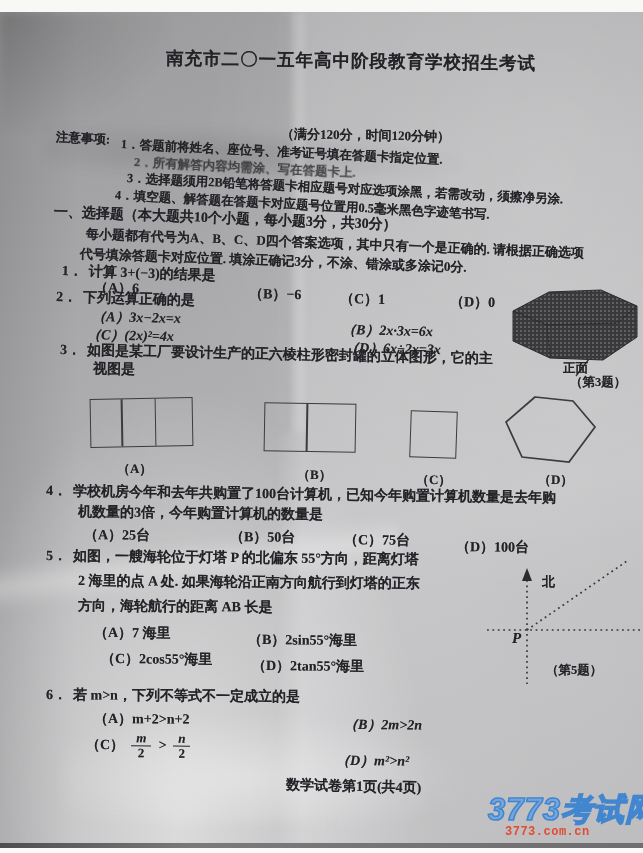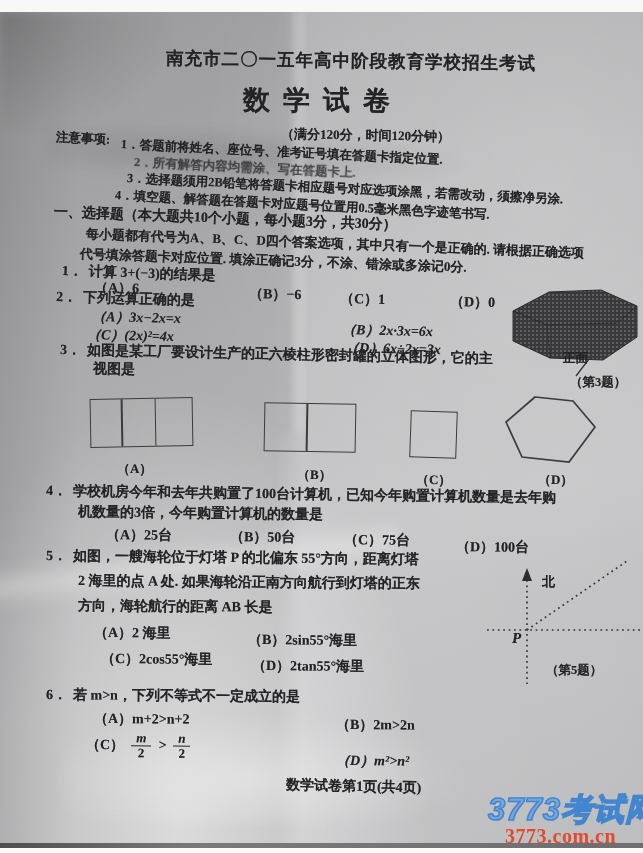--- a/index.html
+++ b/index.html
@@ -27,43 +27,42 @@
   .subtitle{font-size:27px;letter-spacing:13px}
   .figbox{position:absolute;border:1.6px solid #3b3b3e;}
   .divline{position:absolute;top:0;width:1.6px;height:100%;background:#3b3b3e;}
   .frow{display:flex;align-items:center;gap:7px}
   .frac{display:inline-block;text-align:center;font-style:italic;line-height:1.05}
   .fnum{display:block;border-bottom:1.4px solid #232327;padding:0 5px;font-size:13px}
   .fden{display:block;font-style:normal;font-size:13px}
   .wm1{position:absolute;left:488px;top:789px;font-family:"Liberation Sans","DejaVu Sans",sans-serif;
        font-weight:700;font-style:italic;font-size:31px;letter-spacing:1px;white-space:nowrap;
        color:rgba(235,243,252,0.30);-webkit-text-stroke:1.6px #4286cf;text-shadow:0 0 1px #4286cf;}
-  .wm2{position:absolute;left:505px;top:825px;font-family:Liberation Serif, serif;
-       font-weight:700;font-size:20px;letter-spacing:0.5px;color:#e14b31;white-space:nowrap;}
+  .wm2{position:absolute;left:505px;top:825px;font-family:Liberation Mono, monospace;
+       font-weight:700;font-size:12px;letter-spacing:0.5px;color:#e14b31;white-space:nowrap;}
   svg{position:absolute;overflow:hidden}
 </style>
 </head>
 <body>
 
 <div class="photo">
 
   <div class="paper">
     <div class="crease" style="left:45px;top:115px;width:430px;height:58px;transform:rotate(2.5deg);background:radial-gradient(ellipse at 40% 50%, rgba(30,30,35,0.14), rgba(0,0,0,0) 70%);filter:blur(4px);"></div>
     <div class="crease" style="left:285px;top:0;width:22px;height:420px;background:linear-gradient(to right, rgba(0,0,0,0.08), rgba(255,255,255,0.18) 60%, rgba(255,255,255,0));filter:blur(3px);"></div>
     <div class="crease" style="left:-20px;top:530px;width:420px;height:46px;transform:rotate(-7deg);background:linear-gradient(to bottom, rgba(255,255,255,0), rgba(255,255,255,0.28), rgba(255,255,255,0));filter:blur(5px);"></div>
     <div class="crease" style="left:0;top:0;width:170px;height:120px;background:radial-gradient(ellipse at 0% 0%, rgba(0,0,0,0.16), rgba(0,0,0,0) 75%);filter:blur(4px);"></div>
     <div class="crease" style="left:60px;top:700px;width:420px;height:110px;background:radial-gradient(ellipse at 45% 60%, rgba(255,255,255,0.35), rgba(255,255,255,0) 70%);filter:blur(6px);"></div>
   </div>
 
   <div class="strip-top"></div>
   <div class="strip-dark"></div>
   <div class="strip-bot"></div>
 
   <div class="t w7 title" style="left:166px;top:46px;transform:rotate(0.8deg)">南充市二〇一五年高中阶段教育学校招生考试</div>
-  <div class="t w7 subtitle" style="left:243px;top:82px;transform:rotate(0.2deg)">数学试卷</div>
   <div class="t w6 f13" style="left:281px;top:125px;transform:rotate(1deg)">（满分120分，时间120分钟）</div>
 
   <div class="t w7 f12" style="left:56px;top:129px;transform:rotate(2.8deg)">注意事项:</div>
   <div class="t w6 f12" style="left:121px;top:136px;transform:rotate(2.8deg)">1．答题前将姓名、座位号、准考证号填在答题卡指定位置.</div>
   <div class="t w6 f12" style="left:134px;top:154px;transform:rotate(2.8deg);opacity:0.75;filter:blur(0.5px)">2．所有解答内容均需涂、写在答题卡上.</div>
   <div class="t w6 f12" style="left:127px;top:170px;transform:rotate(2.8deg)">3．选择题须用2B铅笔将答题卡相应题号对应选项涂黑，若需改动，须擦净另涂.</div>
   <div class="t w6 f12" style="left:115px;top:187px;transform:rotate(3deg)">4．填空题、解答题在答题卡对应题号位置用0.5毫米黑色字迹笔书写.</div>
 
   <div class="t w7 f14" style="left:54px;top:203px;transform:rotate(2.2deg)">一、选择题（本大题共10个小题，每小题3分，共30分）</div>
   <div class="t w6 f13" style="left:86px;top:225px;transform:rotate(2.2deg)">每小题都有代号为A、B、C、D四个答案选项，其中只有一个是正确的. 请根据正确选项</div>
@@ -95,21 +94,21 @@
       <pattern id="dots" width="4" height="4" patternUnits="userSpaceOnUse">
         <rect width="4" height="4" fill="#39393c"></rect>
         <circle cx="2" cy="2" r="0.9" fill="#737376"></circle>
       </pattern>
     </defs>
     <polygon points="10,30 46,11 98,9 134,25 134,56 100,79 47,77 10,60" fill="url(#dots)" stroke="#2a2a2c" stroke-width="1"></polygon>
     <polyline points="10,30 44,44 114,42 134,25" fill="none" stroke="#1e1e20" stroke-width="1" opacity="0.55"></polyline>
     <line x1="44" y1="44" x2="47" y2="77" stroke="#1e1e20" stroke-width="1" opacity="0.45"></line>
     <line x1="86" y1="78" x2="73" y2="95" stroke="#333336" stroke-width="1.3"></line>
   </svg>
-  <div class="t w6 f12" style="left:563px;top:350px">正面</div>
+  <div class="t w6 f12" style="left:563px;top:360px">正面</div>
   <div class="t w6 f12" style="left:570px;top:374px">（第3题）</div>
 
   <div class="figbox" style="left:90px;top:398px;width:101px;height:47px;transform:rotate(-1deg)">
     <div class="divline" style="left:30%"></div>
     <div class="divline" style="left:63%"></div>
   </div>
   <div class="figbox" style="left:264px;top:403px;width:90px;height:47px;transform:rotate(1deg)">
     <div class="divline" style="left:46%"></div>
   </div>
   <div class="figbox" style="left:410px;top:411px;width:45px;height:45px;transform:rotate(2deg)"></div>
@@ -118,50 +117,50 @@
   </svg>
   <div class="t w7 f13" style="left:117px;top:460px;transform:rotate(0.5deg)">（A）</div>
   <div class="t w7 f13" style="left:297px;top:466px;transform:rotate(0.5deg)">（B）</div>
   <div class="t w7 f13" style="left:416px;top:471px;transform:rotate(0.5deg)">（C）</div>
   <div class="t w7 f13" style="left:538px;top:471px;transform:rotate(0.5deg)">（D）</div>
 
   <div class="t w7 f14" style="left:46px;top:482px;transform:rotate(0.8deg)">
     <span style="margin-right:6px">4．</span><span>学校机房今年和去年共购置了100台计算机，已知今年购置计算机数量是去年购</span>
   </div>
   <div class="t w7 f14" style="left:78px;top:503px;transform:rotate(0.7deg)">机数量的3倍，今年购置计算机的数量是</div>
-  <div class="t w6 f14" style="left:106px;top:526px;transform:rotate(0.6deg)">（A）25台</div>
+  <div class="t w6 f14" style="left:84px;top:526px;transform:rotate(0.6deg)">（A）25台</div>
   <div class="t w6 f14" style="left:230px;top:528px;transform:rotate(0.6deg)">（B）50台</div>
   <div class="t w6 f14" style="left:344px;top:531px;transform:rotate(0.6deg)">（C）75台</div>
   <div class="t w6 f14" style="left:456px;top:538px;transform:rotate(0.6deg)">（D）100台</div>
 
   <div class="t w7 f14" style="left:46px;top:547px;transform:rotate(0.6deg)">
     <span style="margin-right:6px">5．</span><span>如图，一艘海轮位于灯塔 P 的北偏东 55°方向，距离灯塔</span>
   </div>
   <div class="t w7 f14" style="left:78px;top:572px;transform:rotate(0.5deg)">2 海里的点 A 处. 如果海轮沿正南方向航行到灯塔的正东</div>
   <div class="t w7 f14" style="left:78px;top:597px;transform:rotate(0.5deg)">方向，海轮航行的距离 AB 长是</div>
-  <div class="t w6 f14" style="left:94px;top:624px;transform:rotate(0.5deg)">（A）2 海里</div>
+  <div class="t w6 f14" style="left:94px;top:624px;transform:rotate(0.5deg)">（A）7 海里</div>
   <div class="t w6 f14" style="left:248px;top:631px;transform:rotate(0.5deg)">（B）2sin55°海里</div>
   <div class="t w6 f14" style="left:101px;top:650px;transform:rotate(0.5deg)">（C）2cos55°海里</div>
   <div class="t w6 f14" style="left:252px;top:657px;transform:rotate(0.5deg)">（D）2tan55°海里</div>
 
   <svg width="156" height="132" viewBox="0 0 156 132" style="left:487px;top:560px">
     <line x1="40" y1="20" x2="40" y2="124" stroke="#38383b" stroke-width="1.7" stroke-dasharray="1.8 3.6"></line>
     <polygon points="40,8 35,21 45,21" fill="#2c2c2f"></polygon>
     <line x1="0" y1="70" x2="156" y2="70" stroke="#38383b" stroke-width="1.7" stroke-dasharray="1.8 3.6"></line>
     <line x1="40" y1="70" x2="156" y2="-10" stroke="#38383b" stroke-width="1.7" stroke-dasharray="1.8 3.6"></line>
   </svg>
   <div class="t w7 f13" style="left:542px;top:573px">北</div>
   <div class="t w7" style="left:512px;top:630px;font-size:15px;font-style:italic">P</div>
   <div class="t w6 f12" style="left:546px;top:662px">（第5题）</div>
 
   <div class="t w7 f14" style="left:46px;top:686px;transform:rotate(0.5deg)">
     <span style="margin-right:6px">6．</span><span>若 m&gt;n，下列不等式不一定成立的是</span>
   </div>
   <div class="t w6 f14" style="left:94px;top:710px;transform:rotate(0.4deg);">（A）m+2&gt;n+2</div>
-  <div class="t w6 f14" style="left:336px;top:716px;transform:rotate(0.4deg);">（B）2m&gt;2n</div>
+  <div class="t w6 f14" style="left:344px;top:716px;transform:rotate(0.4deg);font-style:italic">（B）2m&gt;2n</div>
   <div class="t w6 f14 frow" style="left:86px;top:731px;transform:rotate(0.4deg)">
     <span>（C）</span>
     <span class="frac">
       <span class="fnum">m</span>
       <span class="fden">2</span>
     </span>
     <span style="font-style:italic">&gt;</span>
     <span class="frac">
       <span class="fnum">n</span>
       <span class="fden">2</span>

